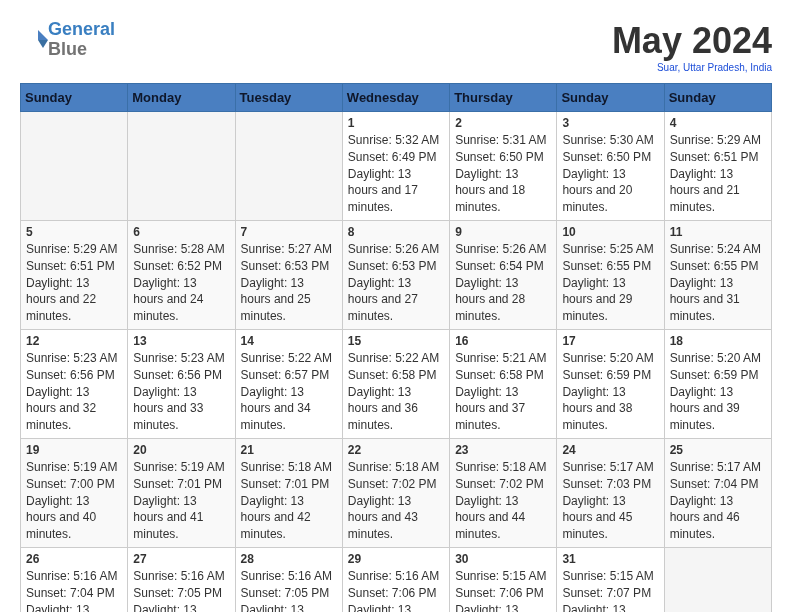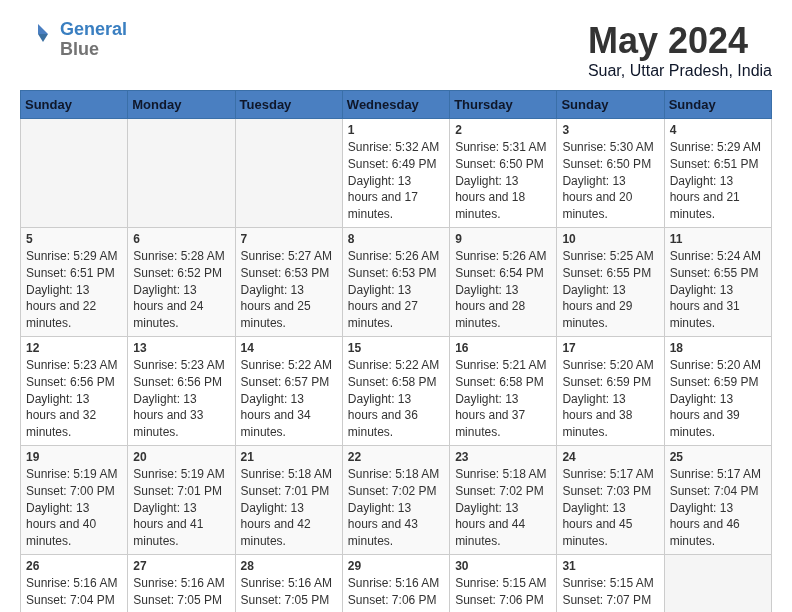--- a/index.html
+++ b/index.html
@@ -11,47 +11,47 @@
       padding: 20px;
     }
     .header-area {
       display: flex;
       justify-content: space-between;
       align-items: flex-start;
       margin-bottom: 10px;
     }
     .logo {
       display: flex;
-      align-items: flex-start;
-      gap: 12px;
+      align-items: center;
+      gap: 0;
     }
     .logo-text {
       font-size: 18px;
       font-weight: bold;
       color: #333;
       line-height: 1.1;
     }
     .logo-text span {
       color: #3a7fc1;
     }
     .logo-icon {
       width: 28px;
       height: 28px;
     }
     .title-area {
-      text-align: left;
+      text-align: right;
     }
     .cal-title {
       font-size: 36px;
       font-weight: bold;
       color: #333;
     }
     .cal-subtitle {
-      font-size: 16px;
-      color: #0f172a;
+      font-size: 10px;
+      color: #1d4ed8;
     }
     table {
       width: 100%;
       border-collapse: collapse;
       table-layout: fixed;
     }
     thead tr th {
       background-color: #4a7fc1;
       color: #0f172a;
       font-size: 13px;

